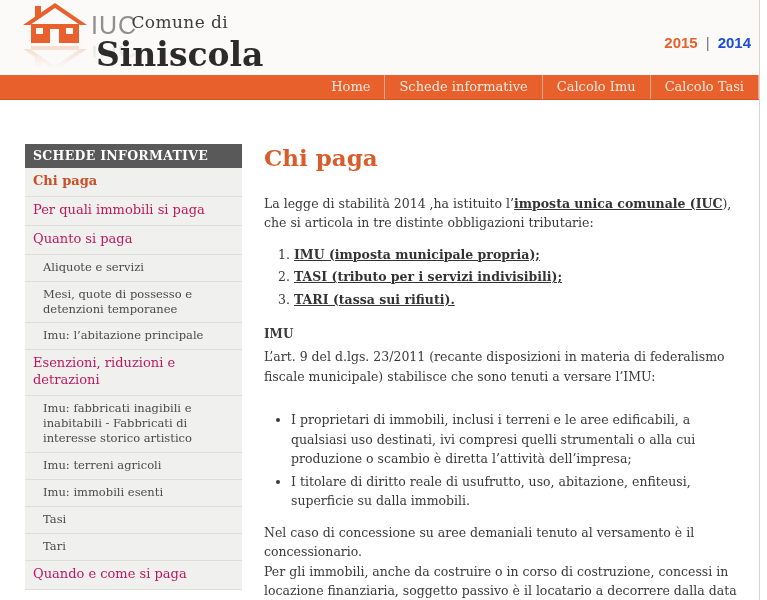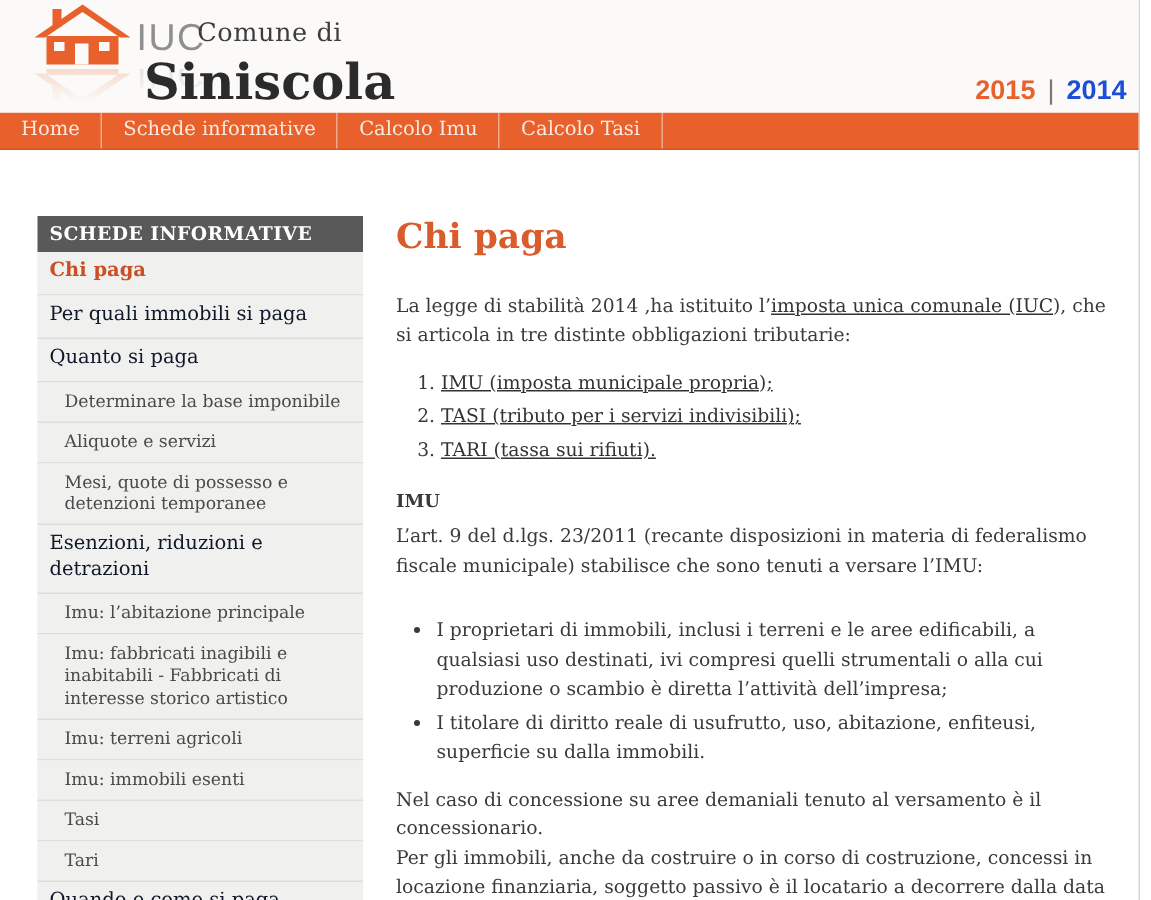--- a/index.html
+++ b/index.html
@@ -15,49 +15,49 @@
   .site-header { position:relative; height:75px; background:#FBFAF8; }
   .logo-area { position:absolute; left:22px; top:2px; }
   .logo-row { display:flex; align-items:center; }
   .logo-text { font-family:"Liberation Sans", sans-serif; font-size:25px; color:#8F8F8F; letter-spacing:1px; margin-left:3px; }
   .logo-reflect { position:relative; transform:scaleY(-1); opacity:.20; height:26px; overflow:hidden; margin-top:-2px; }
   .logo-reflect::after { content:""; position:absolute; inset:0; transform:scaleY(-1);
     background:linear-gradient(to bottom, rgba(251,250,248,0) 0%, #FBFAF8 85%); }
   .title-block { position:absolute; left:96px; top:12px;text-align:center; }
   .muni-label { font-size:17px; color:#3D3D3D; letter-spacing:.4px; }
   .muni-name { font-size:33px; font-weight:bold; color:#2B2B2B; line-height:1.05; margin-top:6px; }
-  .years { position:absolute; right:8px; top:50px; font-family:"Liberation Sans", sans-serif;
-           font-size:18px; font-weight:bold; display:flex; align-items:center; }
+  .years { position:absolute; right:8px; top:34px; font-family:"Liberation Sans", sans-serif;
+           font-size:15px; font-weight:bold; display:flex; align-items:center; }
   .year-current { color:#E8612C; }
   .year-sep { color:#777; font-weight:normal; padding:0 8px; }
   .year-other { color:#1d4ed8; }
 
   
-  .main-nav { display:flex; height:25px; background:#E8612C; border-bottom:1px solid #D35423; }
+  .main-nav { display:flex; height:25px; background:#E8612C; border-bottom:1px solid #D35423;justify-content:flex-end; }
   .nav-item { color:#FAE9E0; font-size:13px; line-height:24px; padding:0 14px;
               border-right:1px solid rgba(255,255,255,.45); cursor:pointer; }
 
   
   .content { display:flex; padding:44px 18px 0 25px; }
 
   
   .sidebar { width:217px; flex:none; }
   .side-title { background:#595959; color:#FFFFFF; font-weight:bold; font-size:12.5px;
                 padding:4px 8px 5px; letter-spacing:.3px; }
   .side-item { background:#F0F0EE; border-bottom:1px solid #DDDDDB; padding:5px 8px 6px;
-               font-size:13px; color:#0f172a; line-height:1.3; cursor:pointer; }
+               font-size:13px; color:#be185d; line-height:1.3; cursor:pointer; }
   .side-item.sub { font-size:11.5px; padding-left:18px; color:#4A4A4A; }
   .side-item.active { color:#C94F26; font-weight:bold; }
 
   
   .main-col { flex:1; margin-left:22px; max-width:478px; font-size:12.5px;
               line-height:1.56; color:#3A3A3A; }
   .page-title { color:#D95C2B; font-size:23px; font-weight:bold; margin:0 0 22px; line-height:1.2; }
   .main-col p { margin:0 0 12px; }
-  .hardlink { color:#333333; font-weight:normal; text-decoration:underline; cursor:pointer; }
+  .hardlink { color:#333333; font-weight:bold; text-decoration:underline; cursor:pointer; }
   .tax-list { margin:2px 0 14px; padding-left:30px; }
   .tax-list li { margin-bottom:3px; }
   .section-heading { font-size:12px; font-weight:bold; margin:16px 0 4px; line-height:1.5; }
   .bullets { margin:24px 0 12px; padding-left:27px; }
   .bullets li { margin-bottom:3px; }
   .note-line { display:block; }
   .notes { margin-top:12px; }
 </style>
 </head>
 <body>
@@ -113,25 +113,24 @@
     </nav>
 
   <div class="content">
 
     <aside class="sidebar">
       <div class="side-title">SCHEDE INFORMATIVE</div>
       <div>
           <div class="side-item active">Chi paga</div>
           <div class="side-item">Per quali immobili si paga</div>
           <div class="side-item">Quanto si paga</div>
-          <div class="side-item sub">Determinare la base imponibile</div>
           <div class="side-item sub">Aliquote e servizi</div>
           <div class="side-item sub">Mesi, quote di possesso e detenzioni temporanee</div>
+          <div class="side-item sub">Imu: l’abitazione principale</div>
           <div class="side-item">Esenzioni, riduzioni e detrazioni</div>
-          <div class="side-item sub">Imu: l’abitazione principale</div>
           <div class="side-item sub">Imu: fabbricati inagibili e inabitabili - Fabbricati di interesse storico artistico</div>
           <div class="side-item sub">Imu: terreni agricoli</div>
           <div class="side-item sub">Imu: immobili esenti</div>
           <div class="side-item sub">Tasi</div>
           <div class="side-item sub">Tari</div>
           <div class="side-item">Quando e come si paga</div>
         </div>
     </aside>
 
     <main class="main-col">

